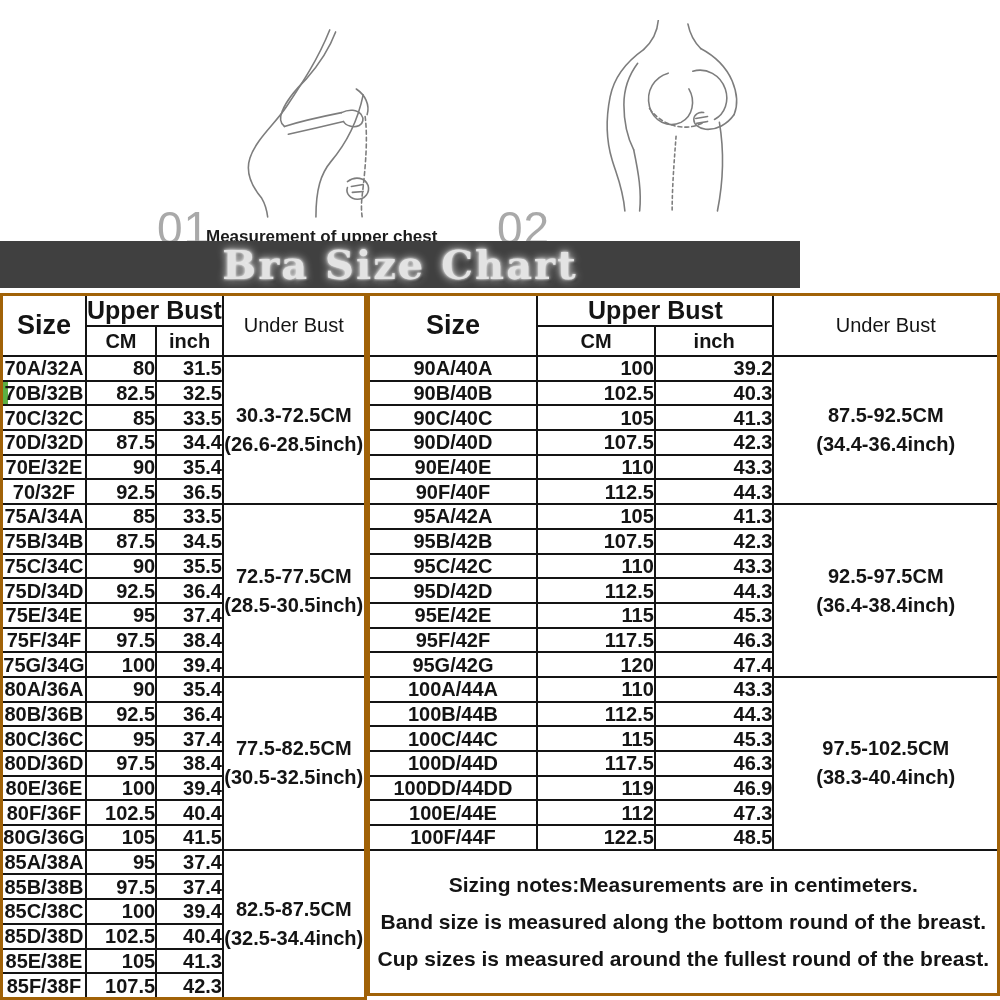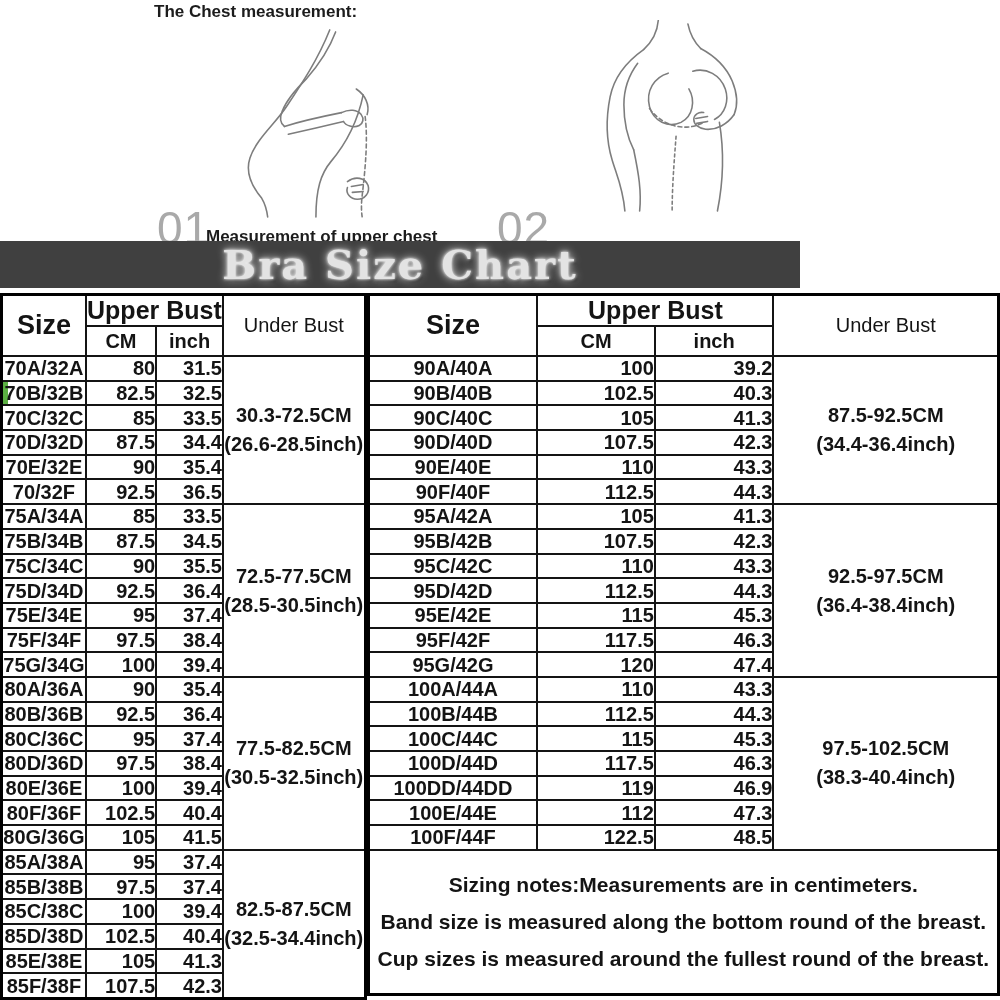--- a/index.html
+++ b/index.html
@@ -36,21 +36,21 @@
     font-family:"DejaVu Serif",serif;font-weight:bold;font-size:40px;letter-spacing:2px;
     color:#e3e3e3;
     text-shadow:0 0 3px #ffffff,0 0 8px #ffffff,2px 3px 3px #1f1f1f;
   }
   
   .tables{
     position:absolute;left:0;top:293px;width:1000px;display:flex;align-items:flex-start;
   }
   table.size-chart{
     border-collapse:collapse;table-layout:fixed;
-    border:3px solid #000000;
+    border:3px solid #a16207;
   }
   table.size-chart td,table.size-chart th{
     border:2px solid #141414;padding:0;vertical-align:middle;
     font-family:"Liberation Sans",sans-serif;color:#141414;
     overflow:hidden;white-space:nowrap;
   }
   th.h-size{font-size:27px;font-weight:bold;height:59px;}
   th.h-upper{font-size:25px;font-weight:bold;height:27.5px;}
   th.h-cm,th.h-inch{font-size:20px;font-weight:bold;height:27.5px;}
   th.h-under{font-size:20px;font-weight:normal;}
@@ -62,21 +62,20 @@
     height:142px;text-align:center;vertical-align:middle;white-space:normal;
     color:#f20d0d;font-size:21px;font-weight:bold;line-height:29px;padding:0 4px;
   }
   .note-line{margin:8px;}
 </style>
 </head>
 <body>
 
 <div class="page">
 
-  <div class="intro-title">The Chest measurement:</div>
 
   <div class="figure fig-left">
     <svg width="170" height="192" viewBox="0 0 170 195">
       <path d="M104,4 C92,34 76,58 60,82 C48,100 30,114 23,134 C18,149 25,163 35,175 C38,180 40,186 41,194"></path>
       <path d="M138,70 C133,94 122,118 105,138 C95,150 90,166 90,194"></path>
       <path d="M110,6 C104,22 94,38 80,54 C70,64 60,76 56,86 C53,93 54,99 58,102"></path>
       <path d="M58,102 C74,97 96,92 116,88"></path>
       <path d="M62,110 C80,106 100,101 118,97"></path>
       <path d="M116,88 C124,84 132,85 136,90 C139,94 138,99 134,101 C128,104 120,101 118,97"></path>
       <path d="M131,64 C140,70 145,80 142,90"></path>

